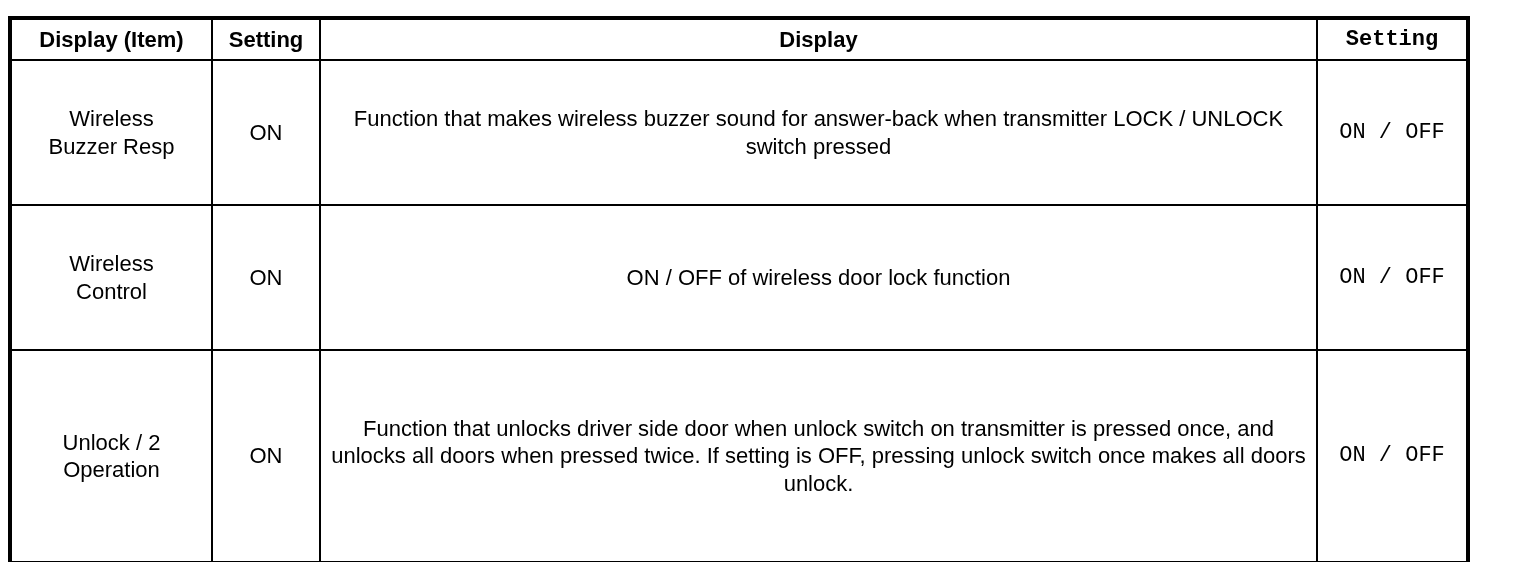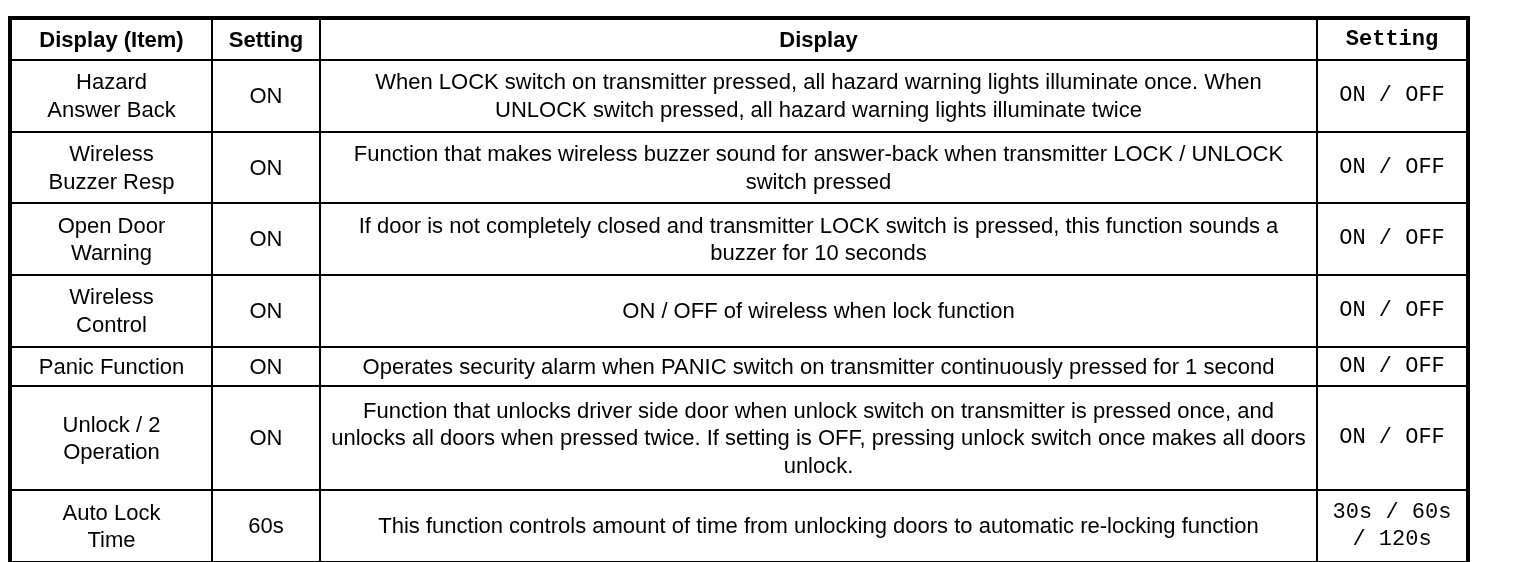--- a/index.html
+++ b/index.html
@@ -84,62 +84,35 @@
     <thead>
       <tr>
         <th class="col-item">Display (Item)</th>
         <th class="col-default">Setting</th>
         <th>Display</th>
         <th class="col-setting">Setting</th>
       </tr>
     </thead>
     <tbody id="table-body">
         <tr>
-          <td class="cell-item col-item" style="white-space: pre-line;">Hazard
-Answer Back</td>
-          <td class="cell-default col-default">ON</td>
-          <td class="cell-contents">When LOCK switch on transmitter pressed, all hazard warning lights illuminate once. When UNLOCK switch pressed, all hazard warning lights illuminate twice</td>
-          <td class="cell-setting col-setting">ON / OFF</td>
-        </tr>
-        <tr>
           <td class="cell-item col-item" style="white-space: pre-line;">Wireless
 Buzzer Resp</td>
           <td class="cell-default col-default">ON</td>
           <td class="cell-contents">Function that makes wireless buzzer sound for answer-back when transmitter LOCK / UNLOCK switch pressed</td>
           <td class="cell-setting col-setting">ON / OFF</td>
         </tr>
         <tr>
-          <td class="cell-item col-item" style="white-space: pre-line;">Open Door
-Warning</td>
-          <td class="cell-default col-default">ON</td>
-          <td class="cell-contents">If door is not completely closed and transmitter LOCK switch is pressed, this function sounds a buzzer for 10 seconds</td>
-          <td class="cell-setting col-setting">ON / OFF</td>
-        </tr>
-        <tr>
           <td class="cell-item col-item" style="white-space: pre-line;">Wireless
 Control</td>
           <td class="cell-default col-default">ON</td>
-          <td class="cell-contents">ON / OFF of wireless when lock function</td>
-          <td class="cell-setting col-setting">ON / OFF</td>
-        </tr>
-        <tr>
-          <td class="cell-item col-item">Panic Function</td>
-          <td class="cell-default col-default">ON</td>
-          <td class="cell-contents">Operates security alarm when PANIC switch on transmitter continuously pressed for 1 second</td>
+          <td class="cell-contents">ON / OFF of wireless door lock function</td>
           <td class="cell-setting col-setting">ON / OFF</td>
         </tr>
         <tr>
           <td class="cell-item col-item" style="white-space: pre-line;">Unlock / 2
 Operation</td>
           <td class="cell-default col-default">ON</td>
           <td class="cell-contents">Function that unlocks driver side door when unlock switch on transmitter is pressed once, and unlocks all doors when pressed twice. If setting is OFF, pressing unlock switch once makes all doors unlock.</td>
           <td class="cell-setting col-setting">ON / OFF</td>
         </tr>
-        <tr>
-          <td class="cell-item col-item" style="white-space: pre-line;">Auto Lock
-Time</td>
-          <td class="cell-default col-default">60s</td>
-          <td class="cell-contents">This function controls amount of time from unlocking doors to automatic re-locking function</td>
-          <td class="cell-setting col-setting">30s / 60s / 120s</td>
-        </tr>
       </tbody>
   </table>
 </div>
 
 </body></html>

